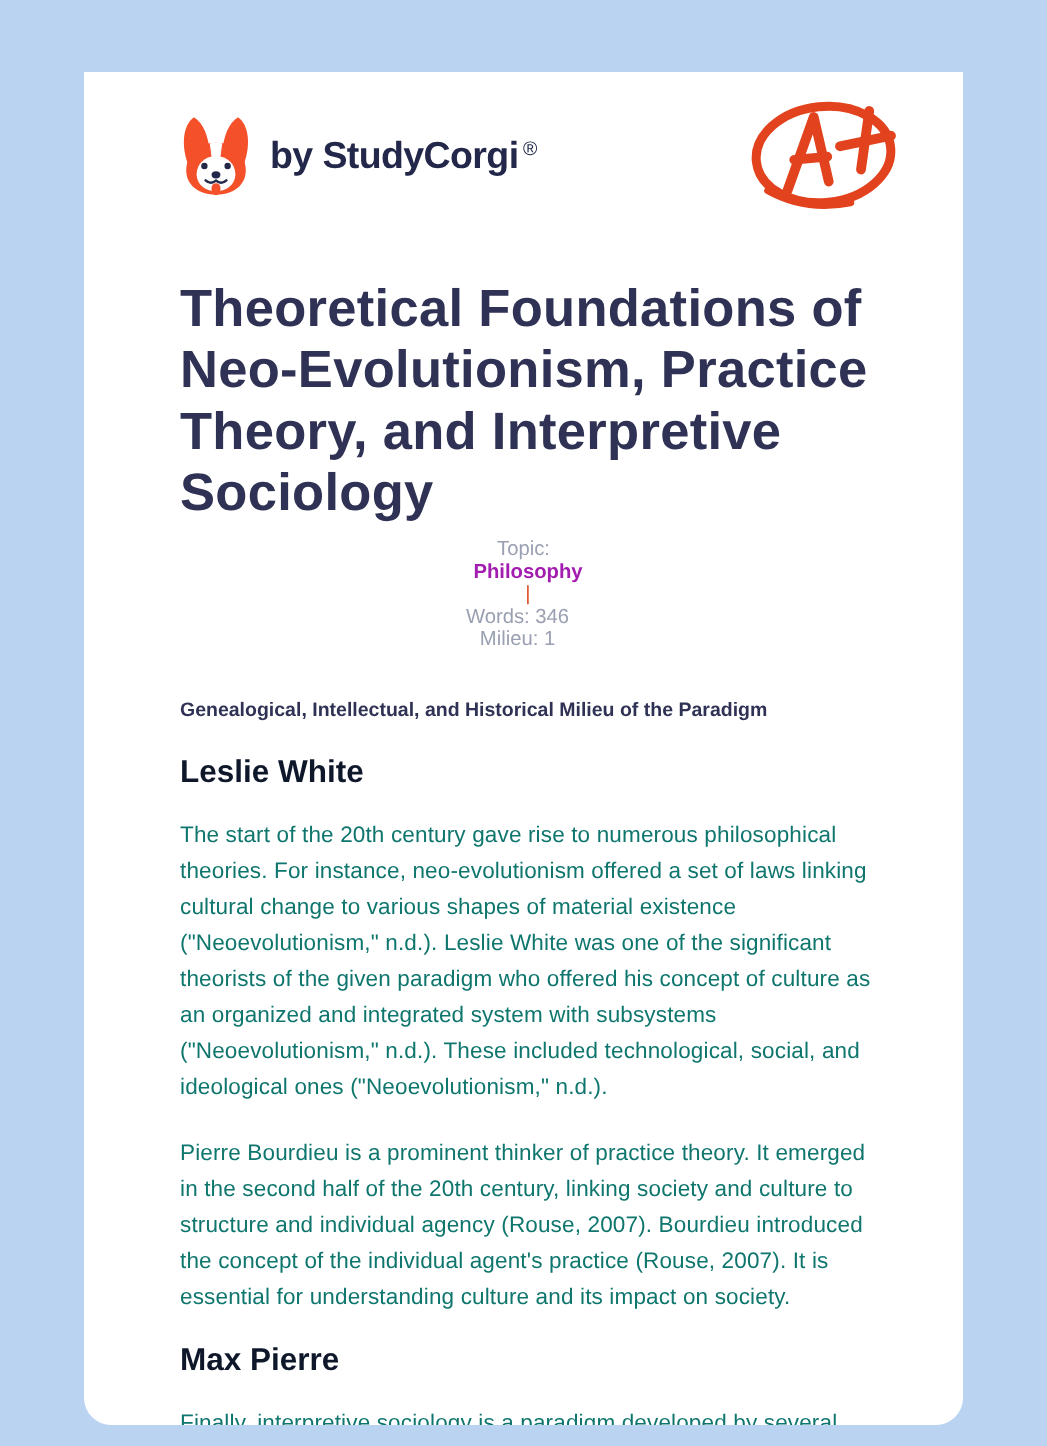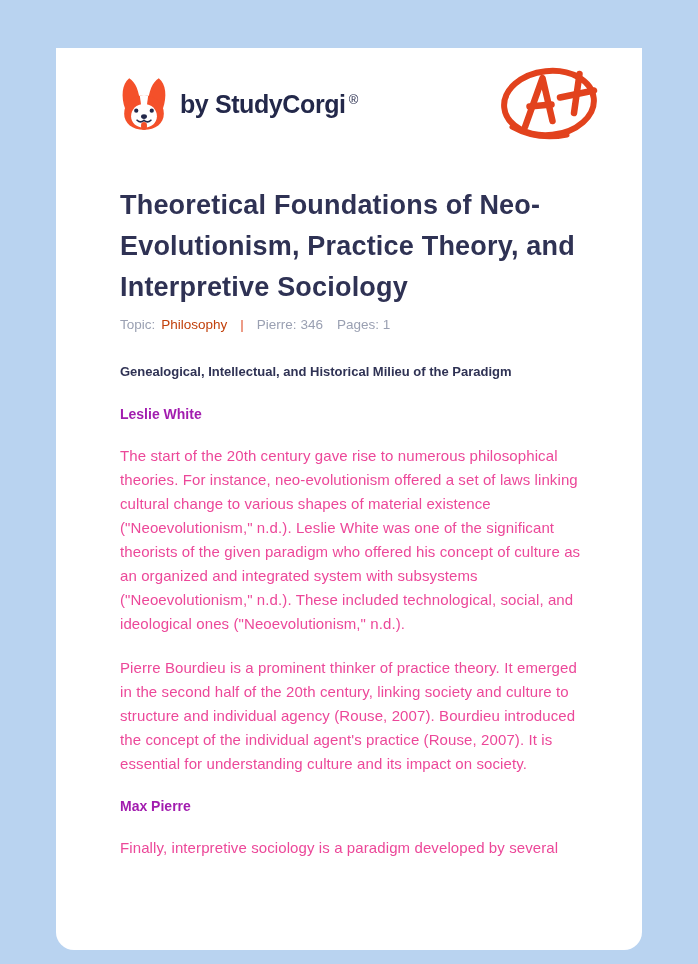--- a/index.html
+++ b/index.html
@@ -42,38 +42,39 @@
   .brand-text .rmark {
     font-size: 13px;
     font-weight: 400;
     position: relative;
     top: -9px;
     margin-left: 3px;
   }
   
   h1 {
     margin: 41px 0 0 0;
-    font-size: 27px;
+    font-size: 35px;
     line-height: 41px;
     font-weight: 700;
     letter-spacing: 0.2px;
     color: #2f3254;
     max-width: 508px;
   }
   .meta {
     margin-top: 9px;
     font-size: 13.5px;
     color: #9aa0b2;
     display: flex;
     align-items: center;
+    flex-direction: column;
   }
   .meta .topic-label { margin-right: 6px; }
   .meta .topic-link {
-    color: #c2410c;
-    font-weight: 400;
+    color: #a21caf;
+    font-weight: 700;
     text-decoration: none;
     cursor: pointer;
   }
   .meta .divider { color: #e0502b; margin: 0 13px; }
   .meta .pair { margin-right: 14px; white-space: nowrap; }
   .meta .pair b { font-weight: 400; }
   
   .content { max-width: 508px; }
   h2 {
     margin: 28px 0 0 0;
@@ -84,31 +85,31 @@
   }
   h3 {
     margin: 15px 0 0 0;
     font-size: 16px;
     line-height: 20px;
     font-weight: 700;
     color: #2f3254;
   }
   h4 {
     margin: 20px 0 0 0;
-    font-size: 14px;
+    font-size: 21px;
     line-height: 20px;
     font-weight: 700;
-    color: #a21caf;
+    color: #0f172a;
   }
   p {
     margin: 20px 0 20px 0;
     font-size: 15px;
     line-height: 24px;
     letter-spacing: 0.1px;
-    color: #ec4899;
+    color: #0f766e;
   }
   .icon-box { flex: 0 0 auto; display: flex; }
 </style>
 </head>
 <body>
 
 <div class="card">
 
   <div class="brand-row">
     <div class="brand">
@@ -144,22 +145,22 @@
       </svg>
     </span>
   </div>
 
   <h1>Theoretical Foundations of Neo-Evolutionism, Practice Theory, and Interpretive Sociology</h1>
 
   <div class="meta">
     <span class="topic-label">Topic:</span>
     <a class="topic-link">Philosophy</a>
     <span class="divider">|</span>
-    <span class="pair"><span>Pierre:</span>&nbsp;<b>346</b></span>
-    <span class="pair"><span>Pages:</span>&nbsp;<b>1</b></span>
+    <span class="pair"><span>Words:</span>&nbsp;<b>346</b></span>
+    <span class="pair"><span>Milieu:</span>&nbsp;<b>1</b></span>
   </div>
 
   <div class="content">
     <h2>Genealogical, Intellectual, and Historical Milieu of the Paradigm</h2>
     <h4>Leslie White</h4>
     <p>The start of the 20th century gave rise to numerous philosophical theories. For instance, neo-evolutionism offered a set of laws linking cultural change to various shapes of material existence ("Neoevolutionism," n.d.). Leslie White was one of the significant theorists of the given paradigm who offered his concept of culture as an organized and integrated system with subsystems ("Neoevolutionism," n.d.). These included technological, social, and ideological ones ("Neoevolutionism," n.d.).</p>
     <p>Pierre Bourdieu is a prominent thinker of practice theory. It emerged in the second half of the 20th century, linking society and culture to structure and individual agency (Rouse, 2007). Bourdieu introduced the concept of the individual agent's practice (Rouse, 2007). It is essential for understanding culture and its impact on society.</p>
     <h4>Max Pierre</h4>
     <p>Finally, interpretive sociology is a paradigm developed by several</p>
   </div>

